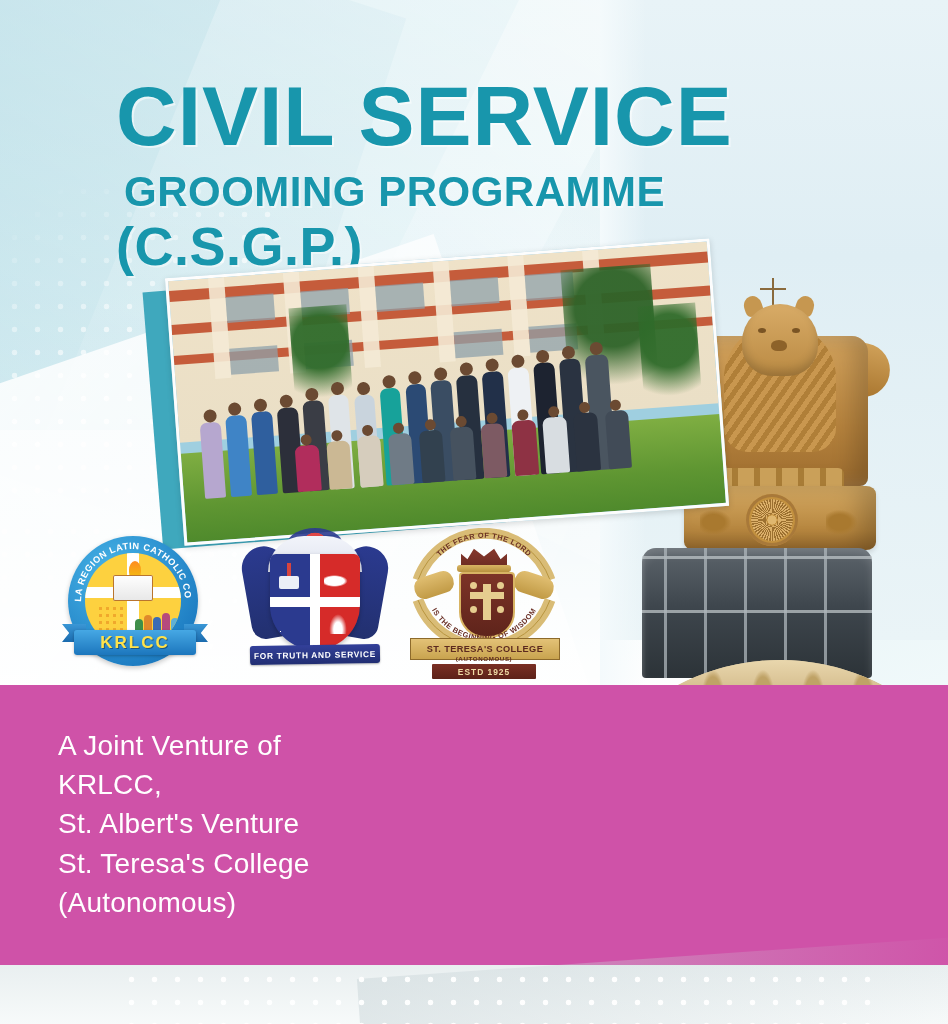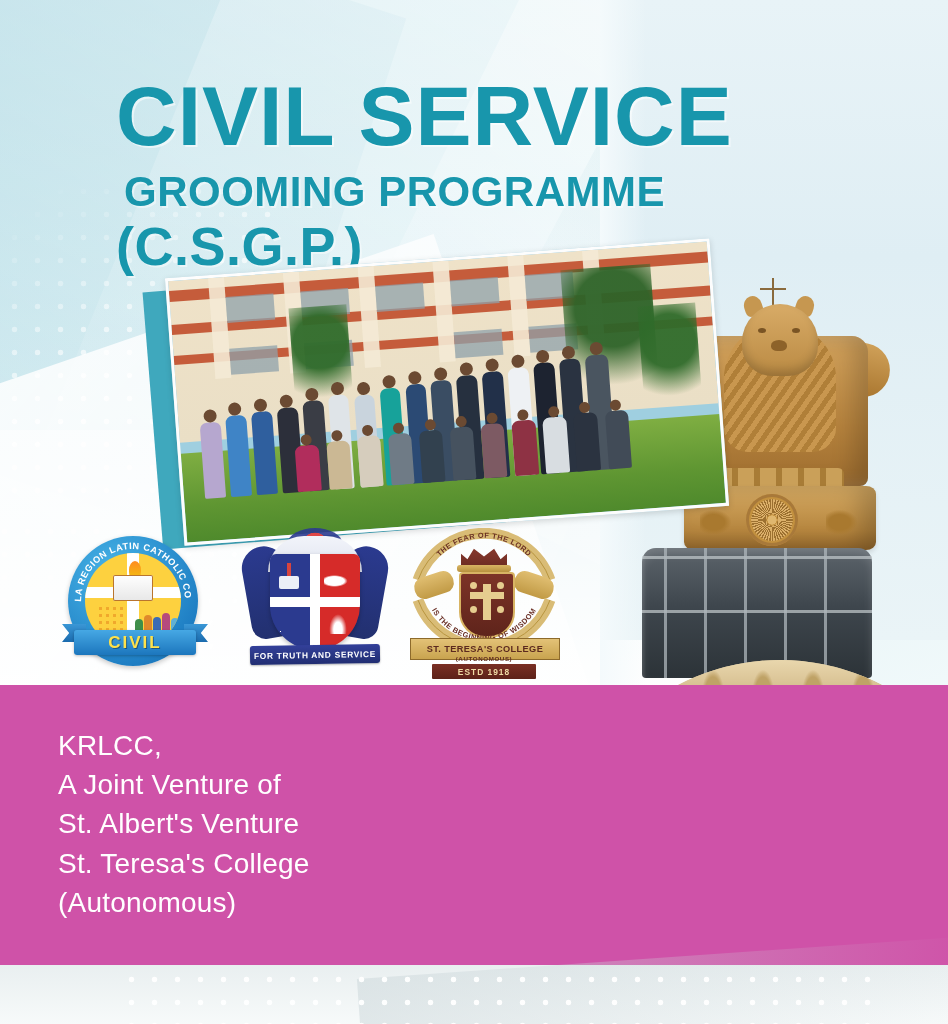--- a/index.html
+++ b/index.html
@@ -639,21 +639,21 @@
           <span class="kp" style="left:9px;height:28px;background:#e0892b"></span>
           <span class="kp" style="left:18px;height:26px;background:#3b6bb5"></span>
           <span class="kp" style="left:27px;height:30px;background:#b64a7d"></span>
           <span class="kp" style="left:36px;height:25px;background:#5fb0d6"></span>
         </div>
       </div>
       <div class="krlcc-ribbon">
         <div class="rb-tail rb-l"></div>
         <div class="rb-tail rb-r"></div>
         <div class="rb-main"></div>
-        <div class="rb-text">CIVIL</div>
+        <div class="rb-text">KRLCC</div>
       </div>
     </div>
 
     <div class="albert">
       <div class="alb-wing alb-wl"></div>
       <div class="alb-wing alb-wr"></div>
       <div class="alb-crest"></div>
       <div class="alb-top"></div>
       <div class="alb-shield">
         <div class="q q1"></div>
@@ -703,29 +703,29 @@
           </defs>
         <text class="ter-txt"><textPath href="#terBot" startOffset="50%" text-anchor="middle">IS THE BEGINNING OF WISDOM</textPath></text>
       </svg>
       <div class="ter-plate">
         <span>ST. TERESA'S COLLEGE</span>
       </div>
       <div class="ter-sub">
         <span>(AUTONOMOUS)</span>
       </div>
       <div class="ter-estd">
-        <span>ESTD 1918</span>
+        <span>ESTD 1925</span>
       </div>
     </div>
   </div>
 
   <div class="pink-band"></div>
   <div class="pink-text">
+    <div>A Joint Venture of</div>
     <div>KRLCC,</div>
-    <div>A Joint Venture of</div>
     <div>St. Albert's Venture</div>
     <div>St. Teresa's College</div>
     <div>(Autonomous)</div>
   </div>
 
   <div class="dots-bot-shade"></div>
   <div class="bot-wedge"></div>
   <div class="dots dots-bot"></div>
 
 </div>

